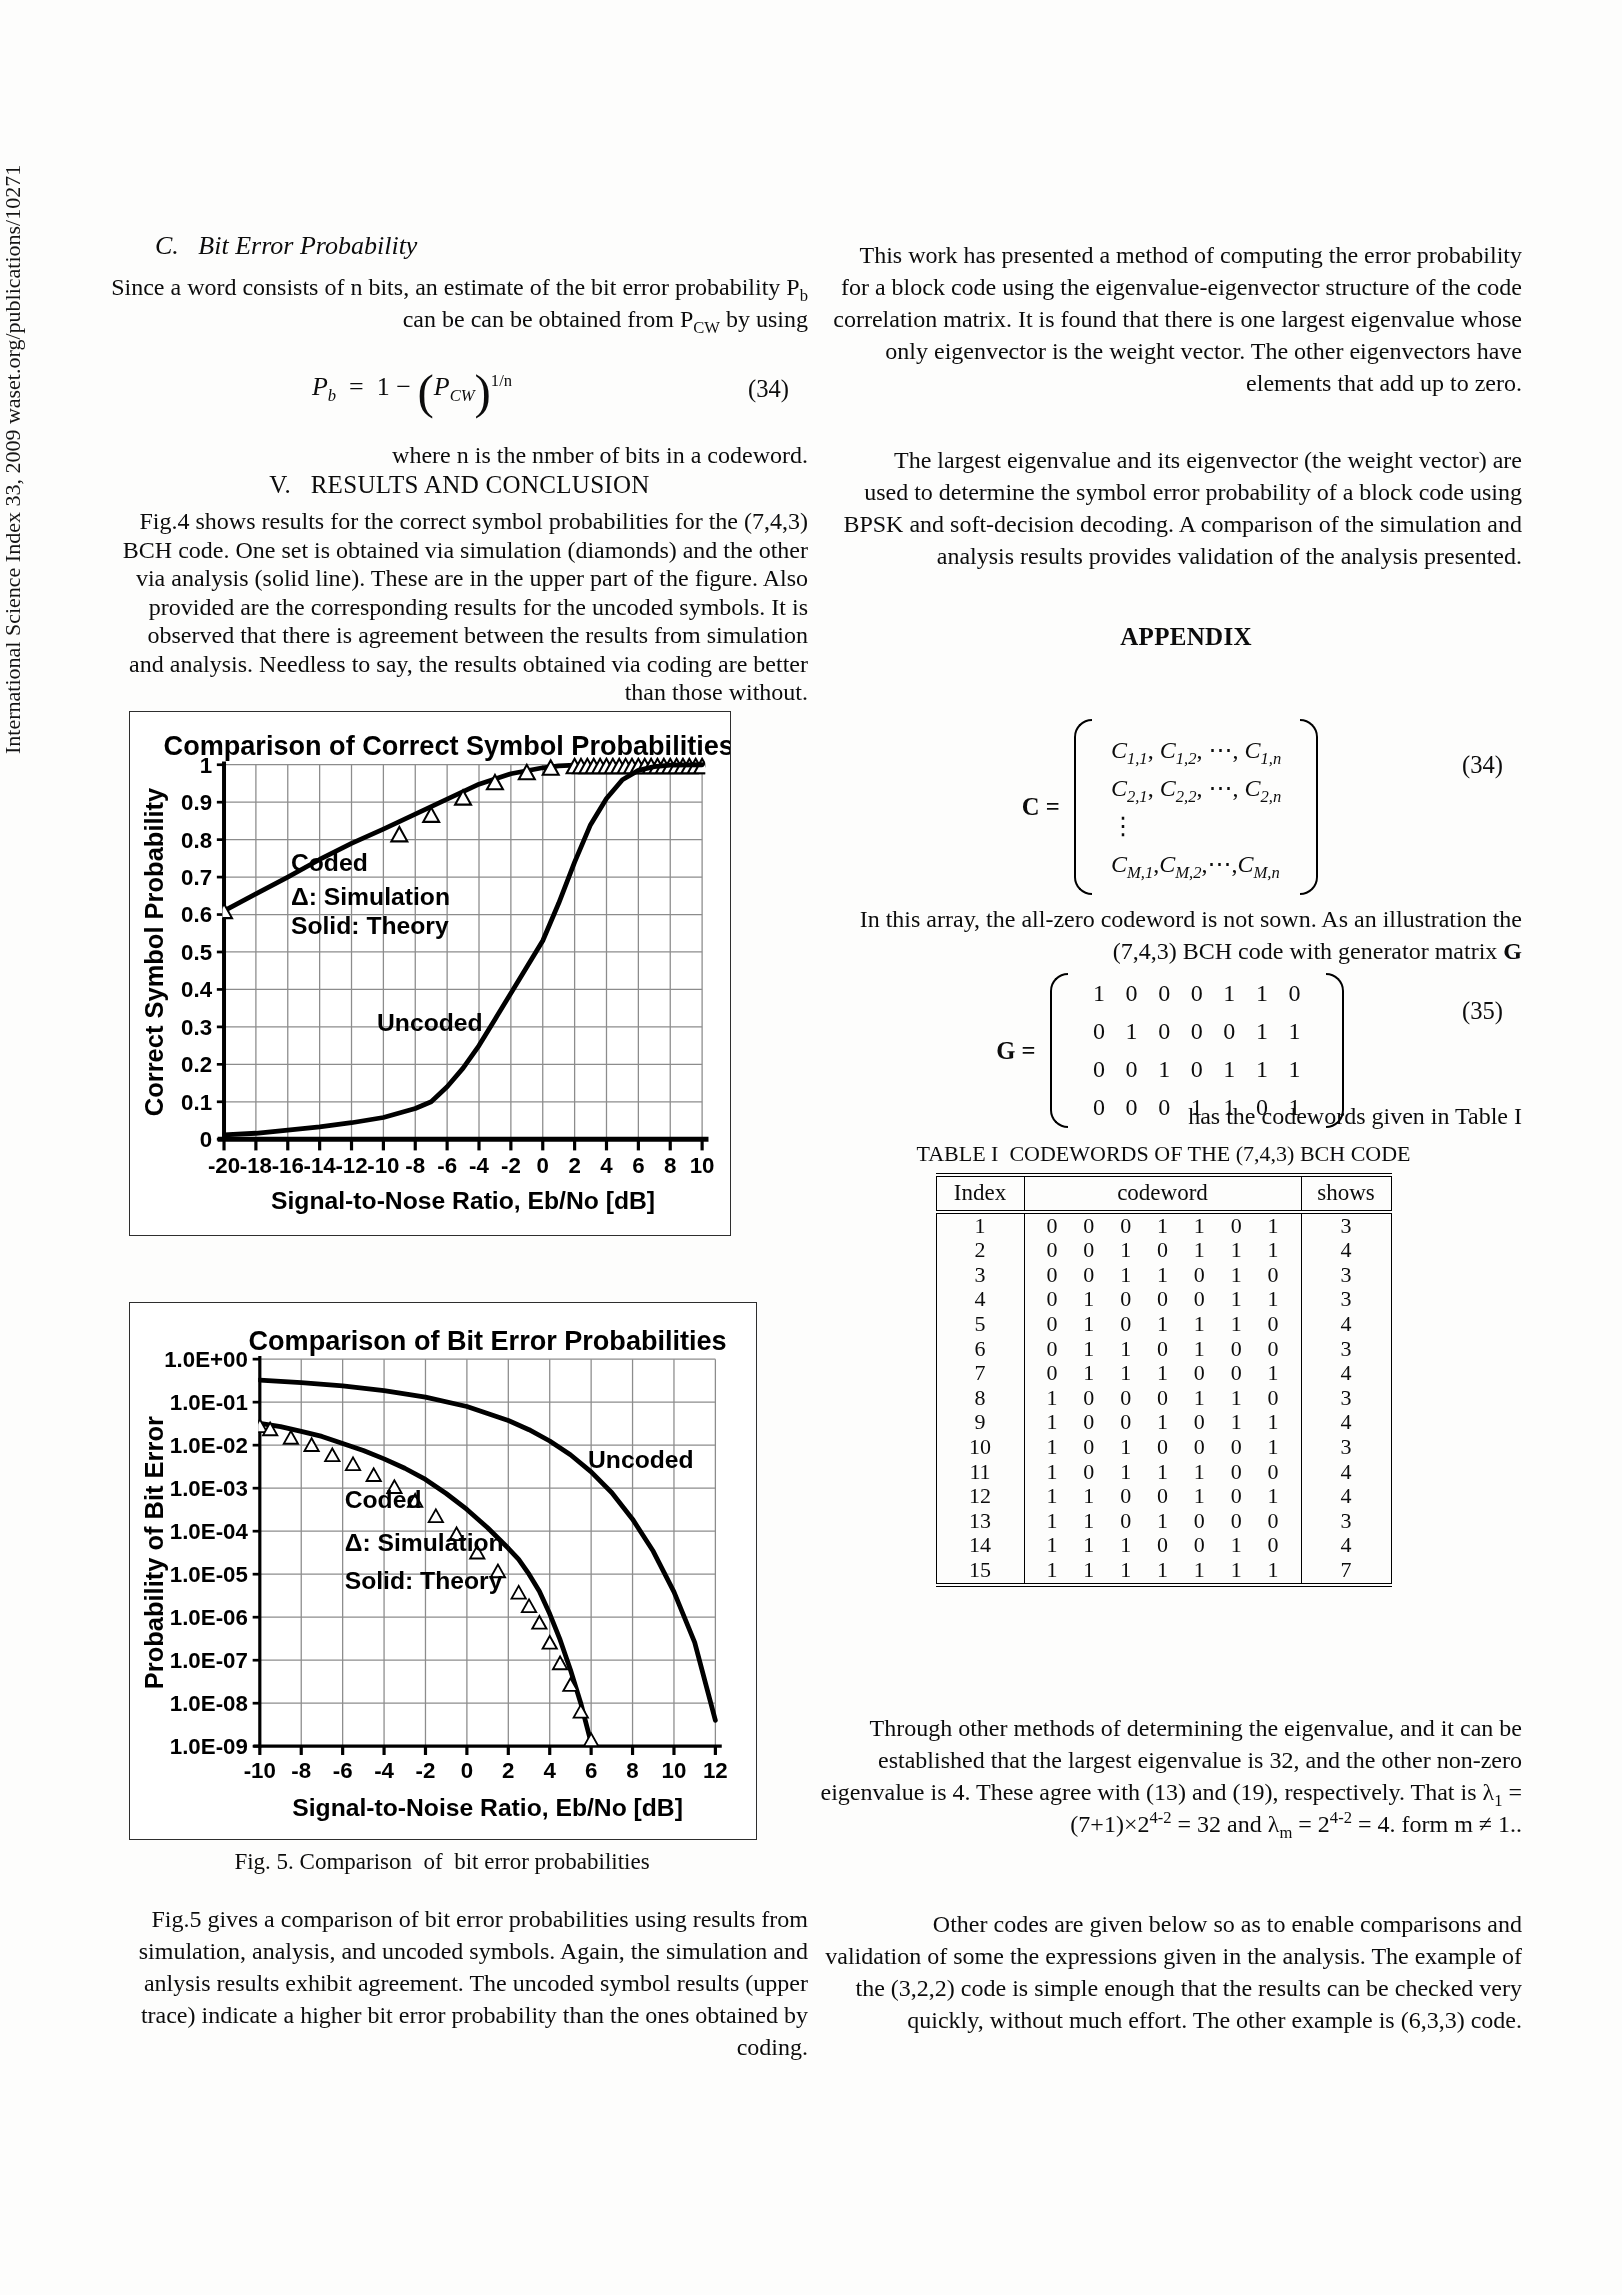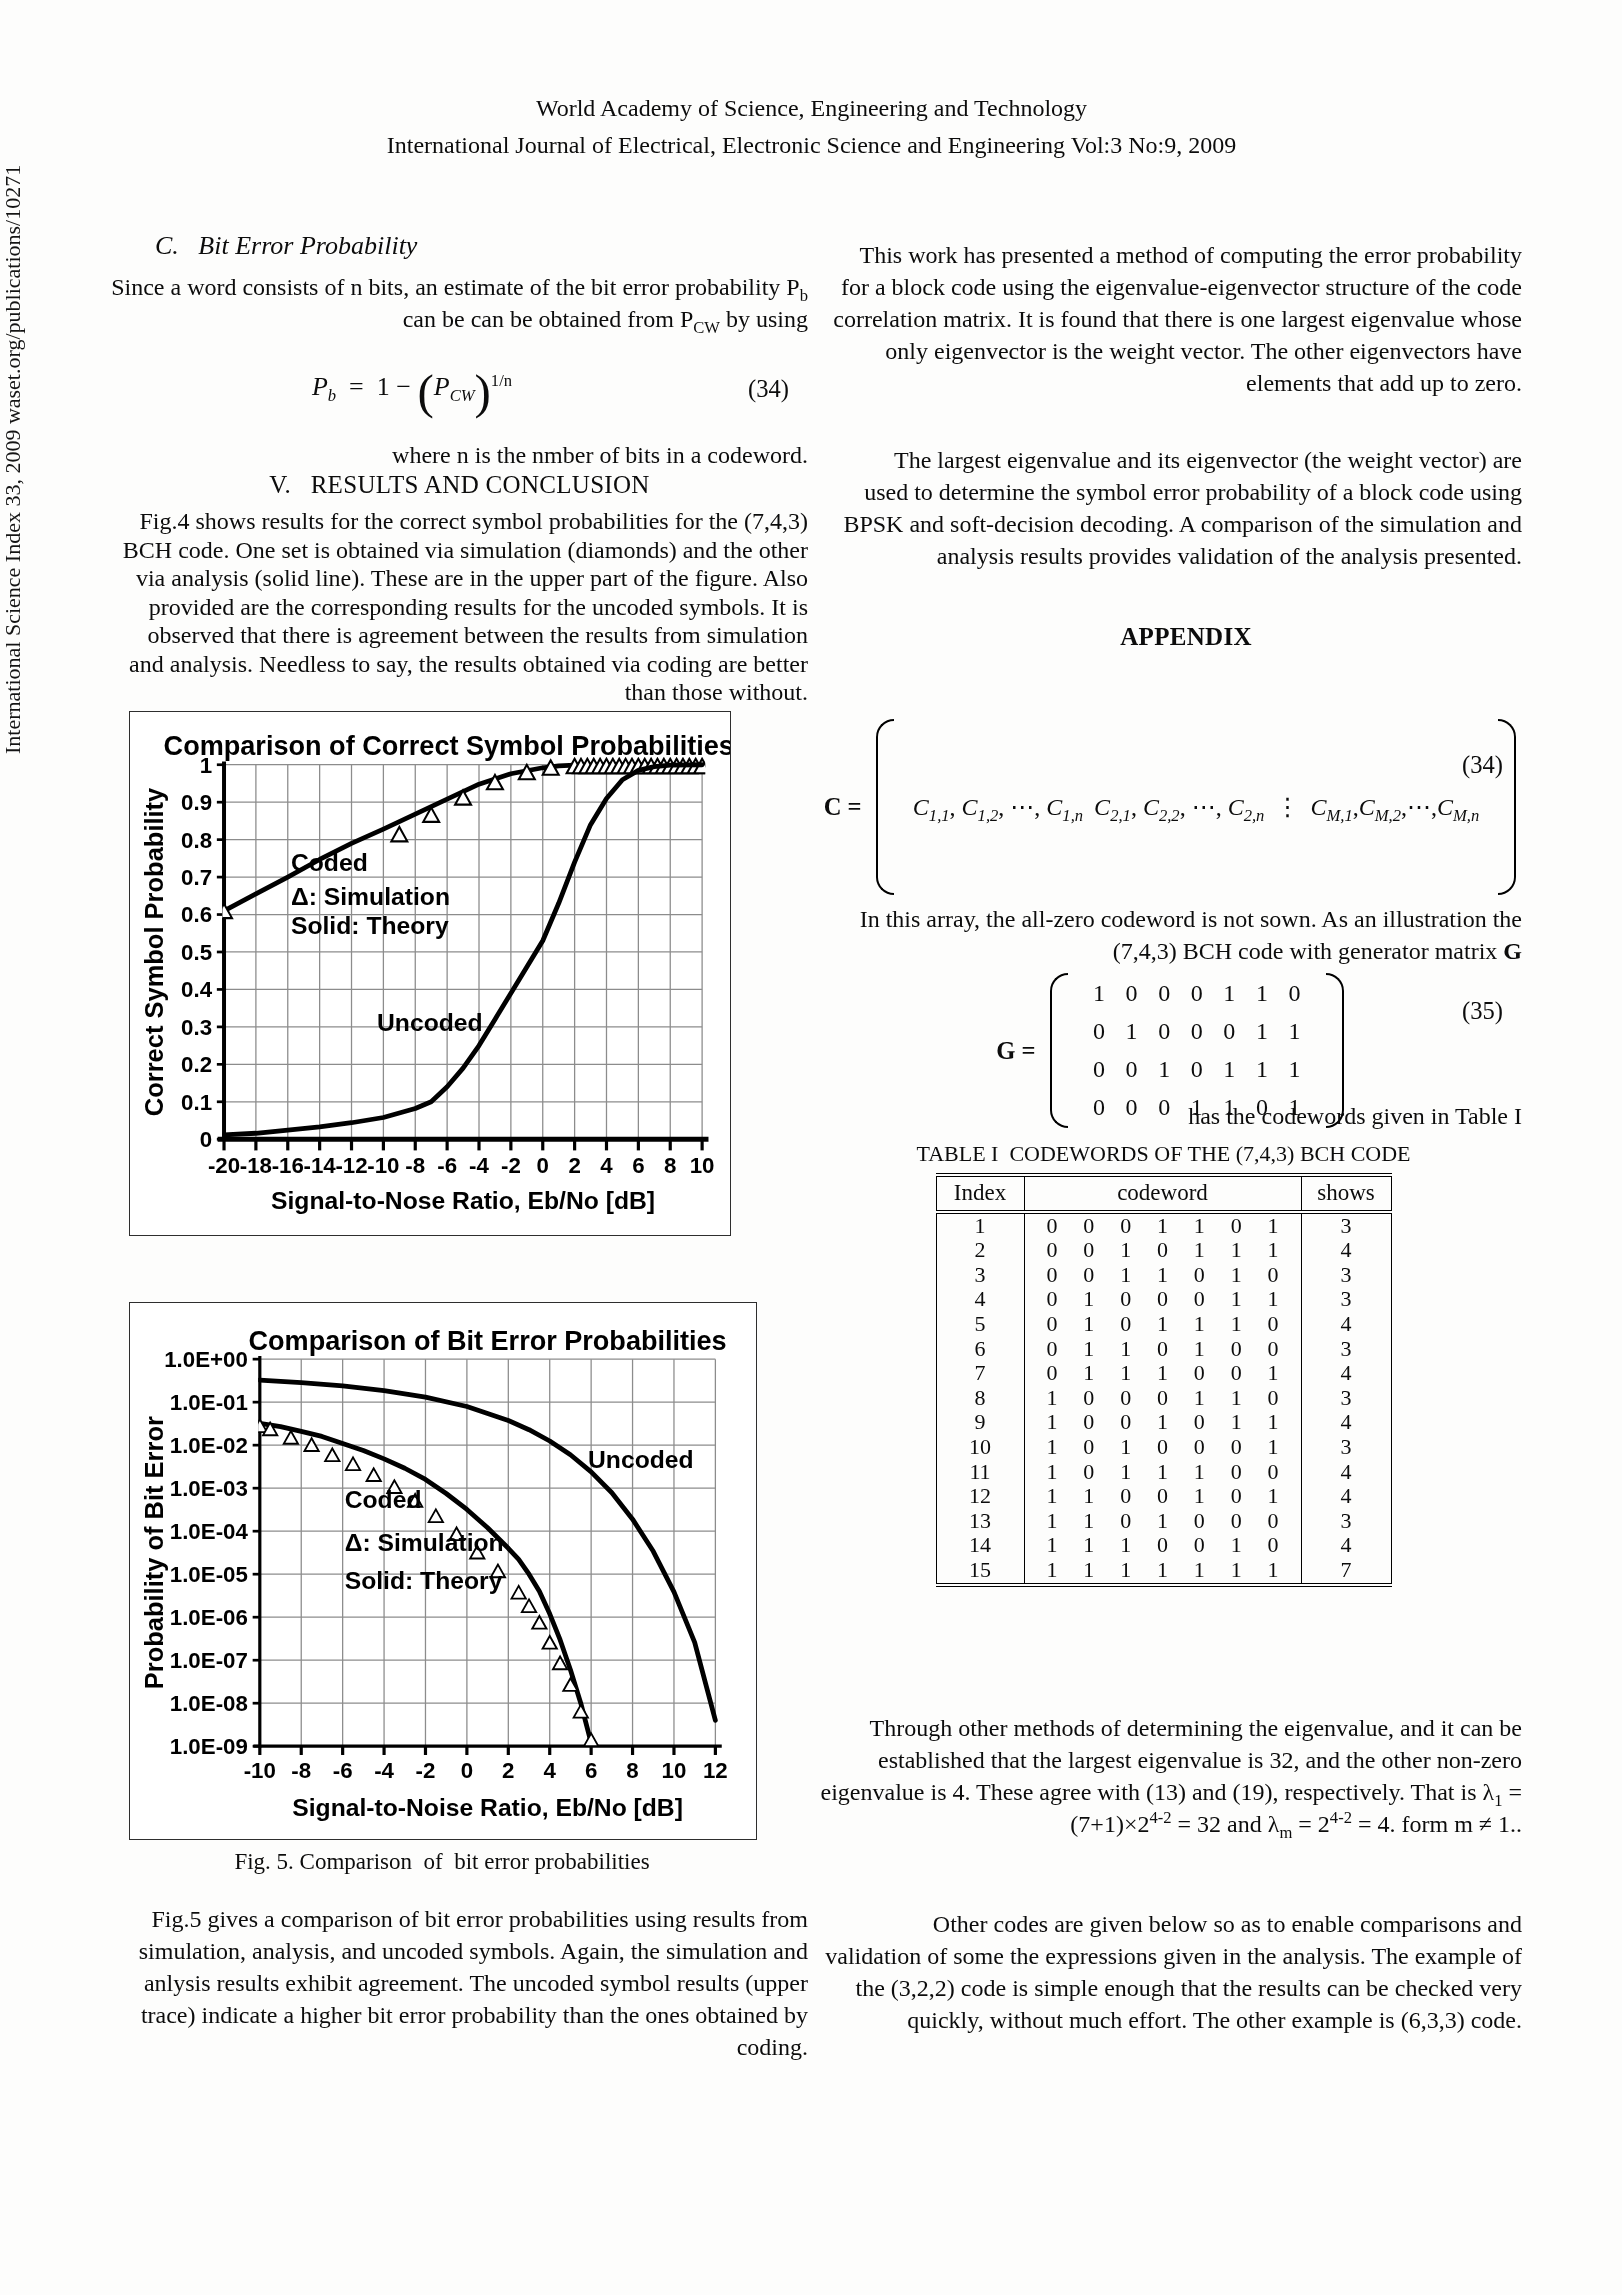--- a/index.html
+++ b/index.html
@@ -41,21 +41,21 @@
   .cylabel{font:bold 32px "Liberation Sans",sans-serif;fill:#000;}
   .clegend{font:bold 31px "Liberation Sans",sans-serif;fill:#000;}
 
   
   .matrix-wrap{font-size:24px;}
   .m-flex{display:flex;align-items:center;justify-content:center;gap:11px;}
   .m-lhs{font-weight:bold;font-size:24.6px;margin-right:3.2px;}
   .mparen{align-self:stretch;width:16px;border:2.4px solid #000;}
   .mparen.l{border-right:none;border-radius:27px 0 0 27px;}
   .mparen.r{border-left:none;border-radius:0 27px 27px 0;}
-  .m-rows{padding:11px 8px;display:flex;flex-direction:row;gap:11px;justify-content:flex-end;}
+  .m-rows{padding:11px 8px;display:flex;flex-direction:column;gap:11px;justify-content:flex-end;}
   .m-row{text-align:left;line-height:27px;}
   .m-row .ev{font-style:italic;}
   .m-label{position:absolute;right:19px;font-size:24.6px;}
   .g-rows{padding:12.7px 14.3px;display:flex;flex-direction:column;gap:12.7px;}
   .g-row{display:flex;gap:20.6px;line-height:25px;}
 
   
   .tbl-wrap{left:910px;top:1141px;width:507px;}
   .tbl-title{font-size:22px;text-align:center;margin-bottom:6.3px;white-space:pre-wrap;}
   table.tbl{border-collapse:collapse;margin:0 auto;width:452px;table-layout:fixed;
@@ -67,24 +67,20 @@
   .col-index{width:87px;}  .col-code{width:276px;}  .col-weight{width:89px;}
   .bits{display:flex;justify-content:space-between;padding:0 22px;}
 
   .page-number{left:0;right:0;top:2203px;text-align:center;font-size:23px;}
 </style>
 </head>
 <body>
 
 <div class="page">
 
-  <div class="abs header">
-    <div>World Academy of Science, Engineering and Technology</div>
-    <div>International Journal of Electrical, Electronic Science and Engineering Vol:3 No:9, 2009</div>
-  </div>
 
   <div class="sidebar">International Science Index 33, 2009 waset.org/publications/10271</div>
 
   <h3 class="abs sec-heading-c pre" style="margin:0;font-weight:normal;">C.   Bit Error Probability</h3>
 
   <p class="abs just body-text" style="left:111px;top:271px;width:697px;"><span>Since a word consists of n bits, an estimate of the bit error probability P</span><sub class="sb">b</sub><span> can be  can be obtained  from P</span><sub class="sb">CW</sub><span> by using</span></p>
 
   <div class="abs eq34">
     <div class="eq-center"><span class="ev">P</span><sub class="sb ev">b</sub><span>  =  1 − </span><span class="bp">(</span><span class="ev">P</span><sub class="sb ev">CW</sub><span class="bp">)</span><sup class="sp">1/n</sup></div>
     <span class="eq-label">(34)</span>

